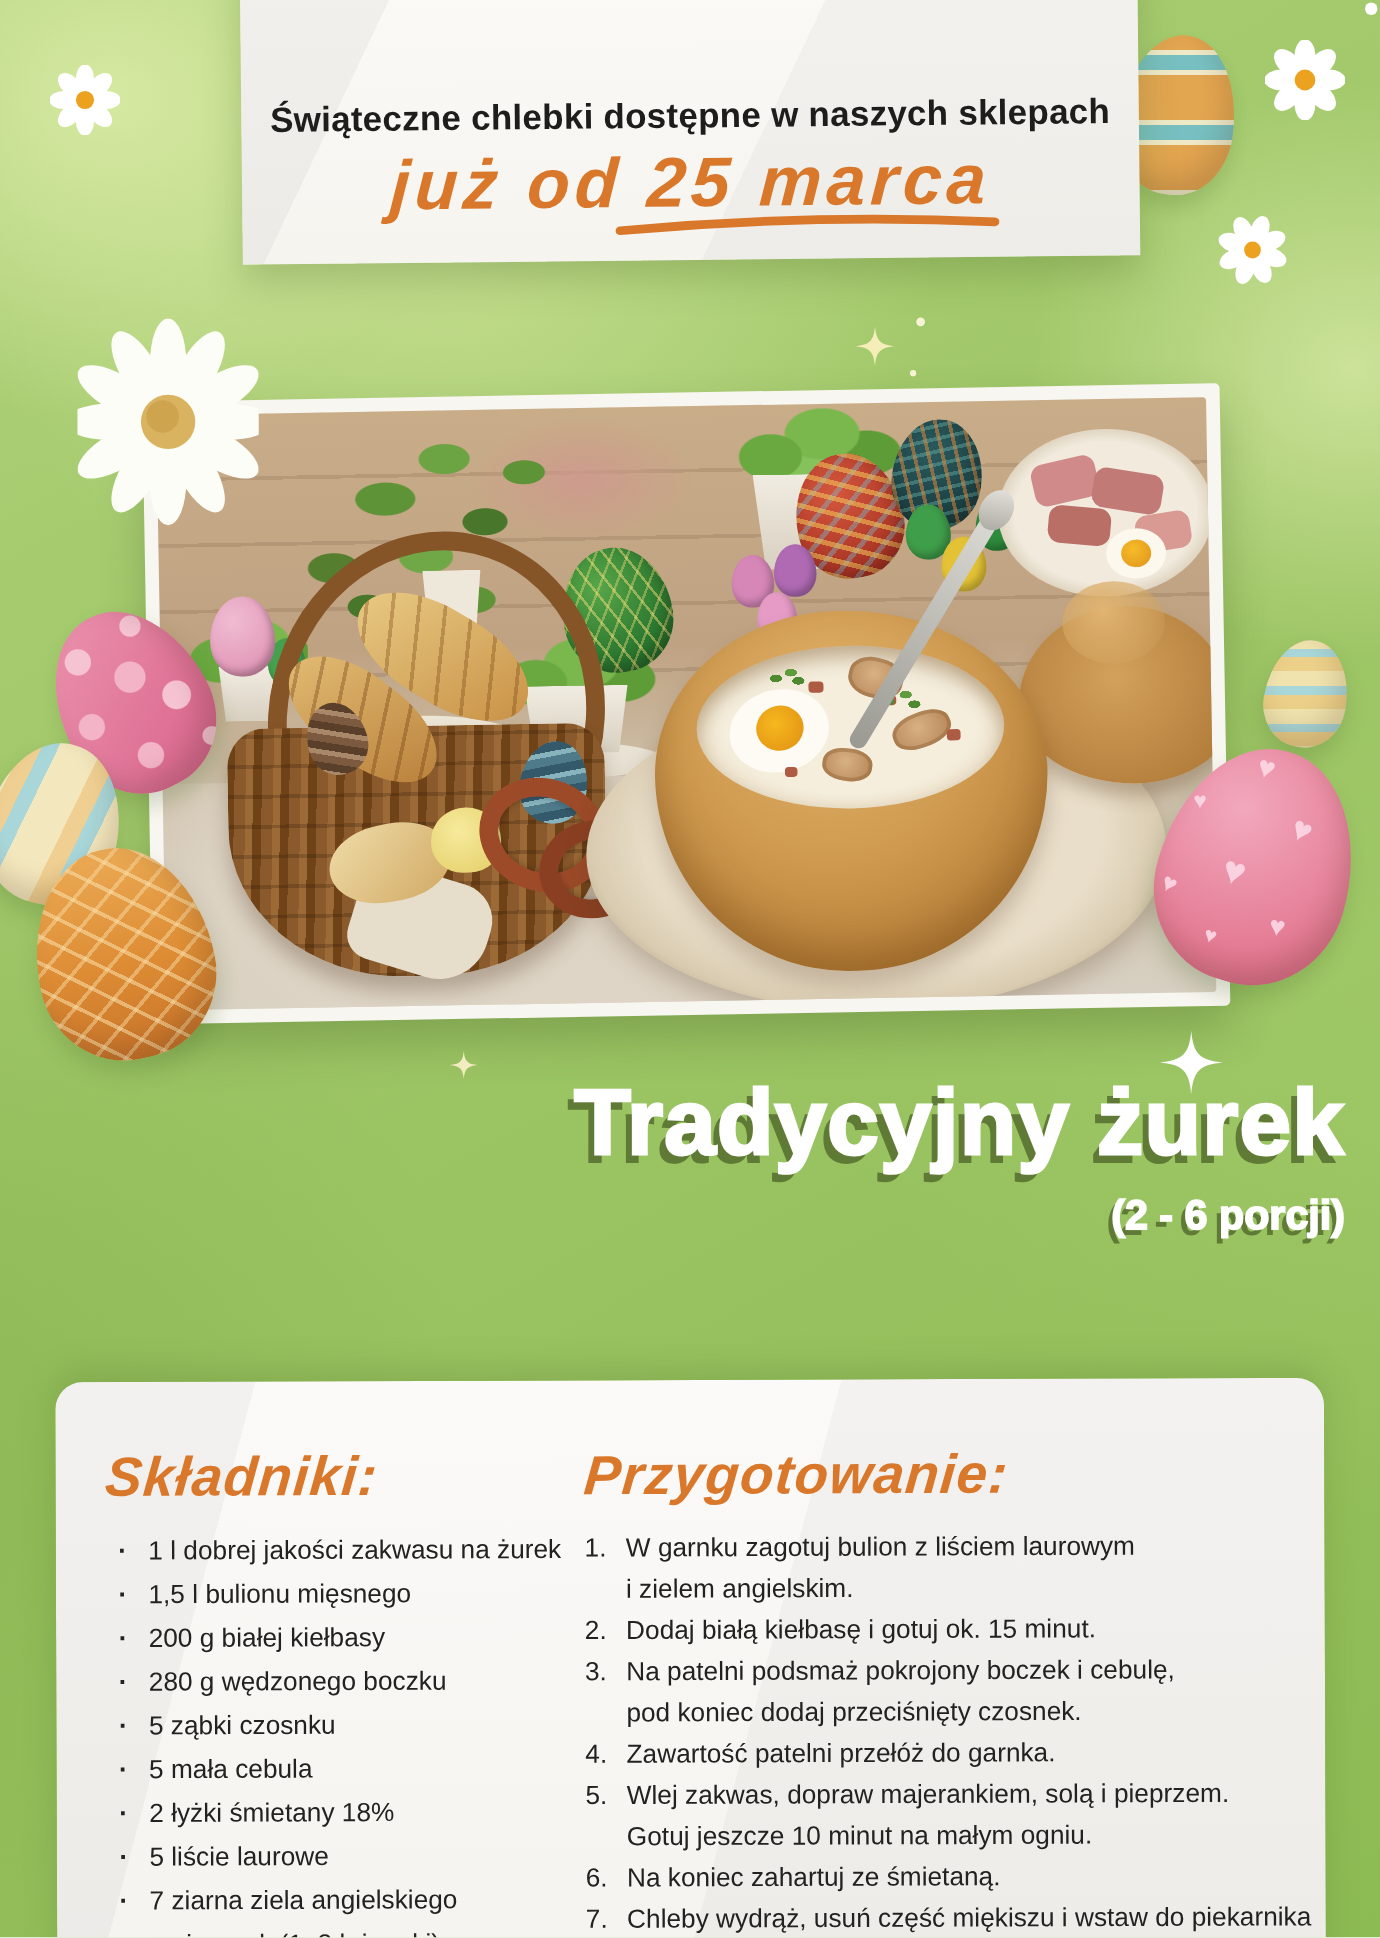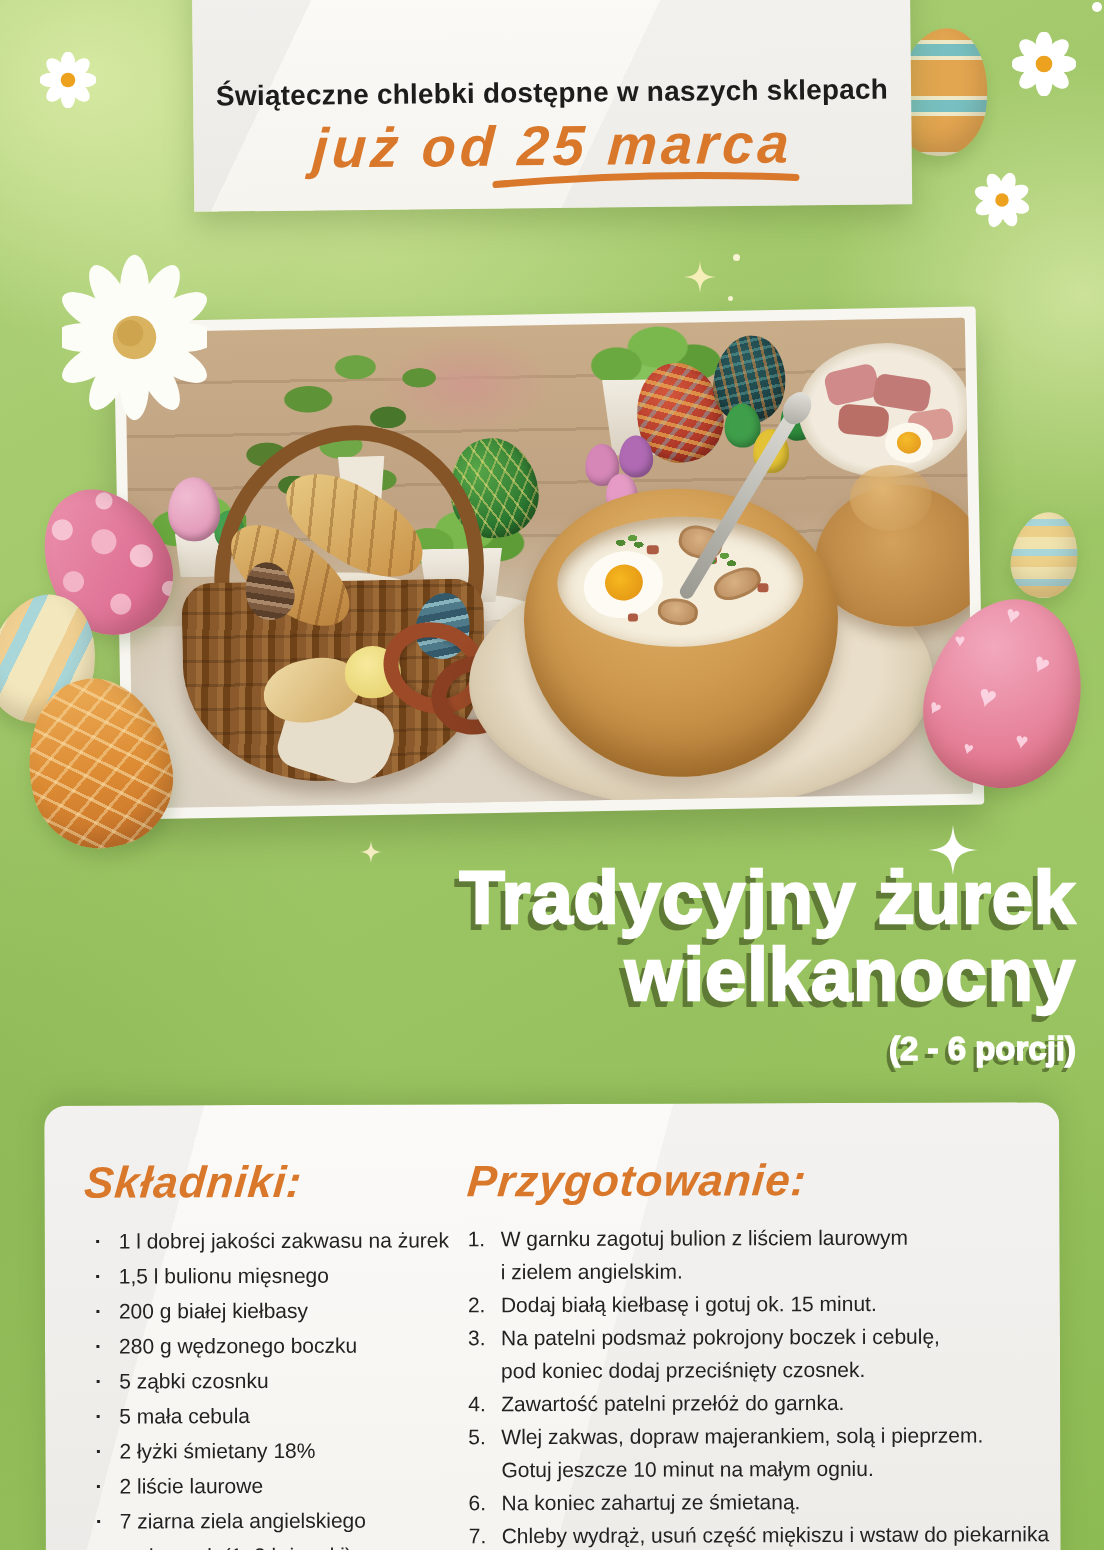--- a/index.html
+++ b/index.html
@@ -367,21 +367,20 @@
         <div class="bit" style="left:70px;top:96px;width:10px;height:8px;"></div>
         <div class="herb" style="left:140px;top:32px;width:46px;height:26px;"></div>
         <div class="herb" style="left:52px;top:14px;width:40px;height:22px;"></div>
       </div>
       <div class="spoon"></div>
     </div>
   </div>
 
   <div class="title-wrap">
     <div class="title-line">Tradycyjny żurek</div>
-    <div class="title-line">wielkanocny</div>
     <div class="servings">(2 - 6 porcji)</div>
   </div>
 
   <div class="card">
     <div class="col-ing">
       <div class="script-heading">Składniki:</div>
       <ul class="ing-list">
 
           <li><span>1 l dobrej jakości zakwasu na żurek</span></li>
 
@@ -390,21 +389,21 @@
           <li><span>200 g białej kiełbasy</span></li>
 
           <li><span>280 g wędzonego boczku</span></li>
 
           <li><span>5 ząbki czosnku</span></li>
 
           <li><span>5 mała cebula</span></li>
 
           <li><span>2 łyżki śmietany 18%</span></li>
 
-          <li><span>2 liście laurowe</span></li>
+          <li><span>5 liście laurowe</span></li>
 
           <li><span>7 ziarna ziela angielskiego</span></li>
 
           <li><span>majeranek (1–2 łyżeczki)</span></li>
 
         </ul>
     </div>
     <div class="col-prep">
       <div class="script-heading">Przygotowanie:</div>
       <ol class="step-list">

